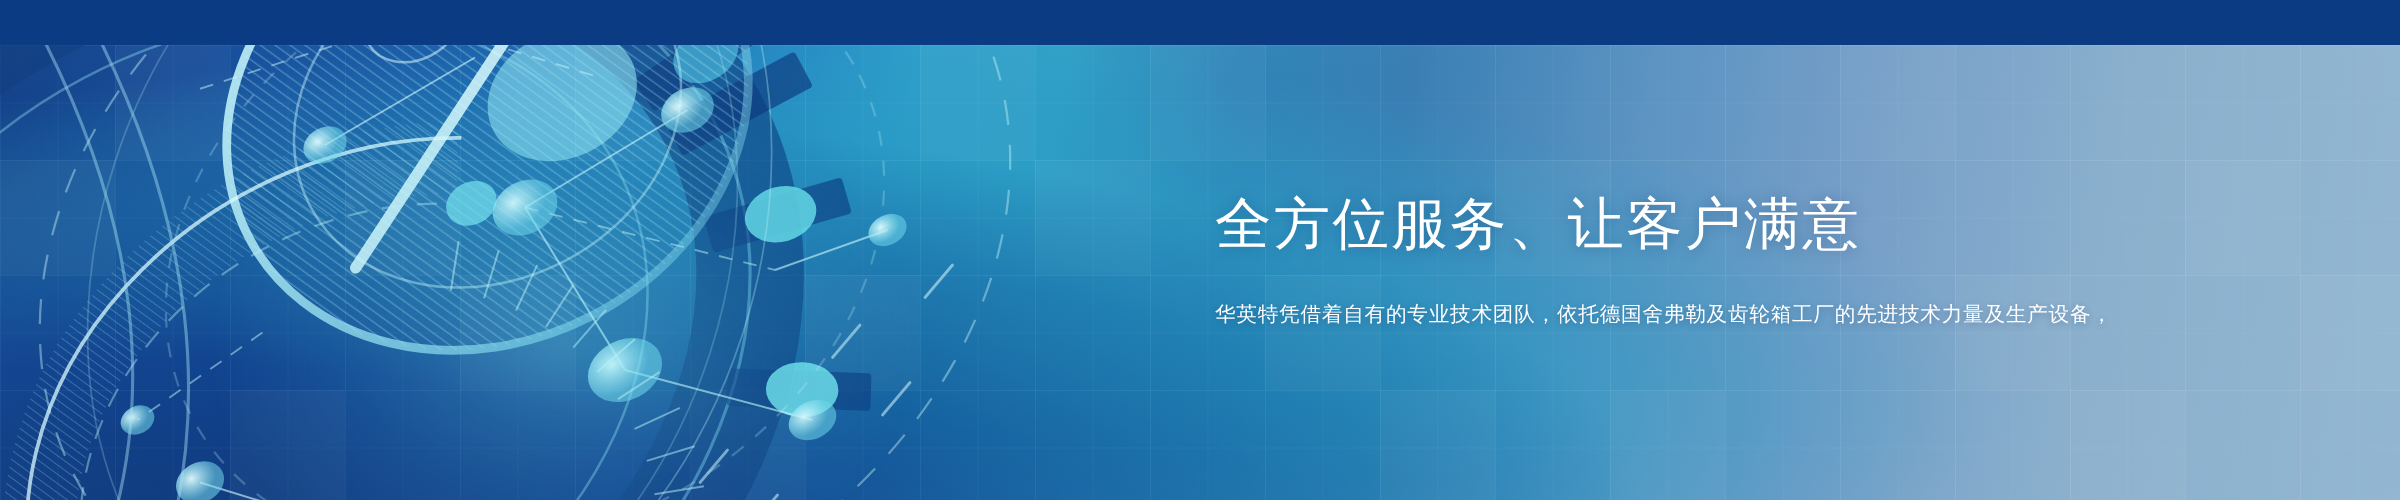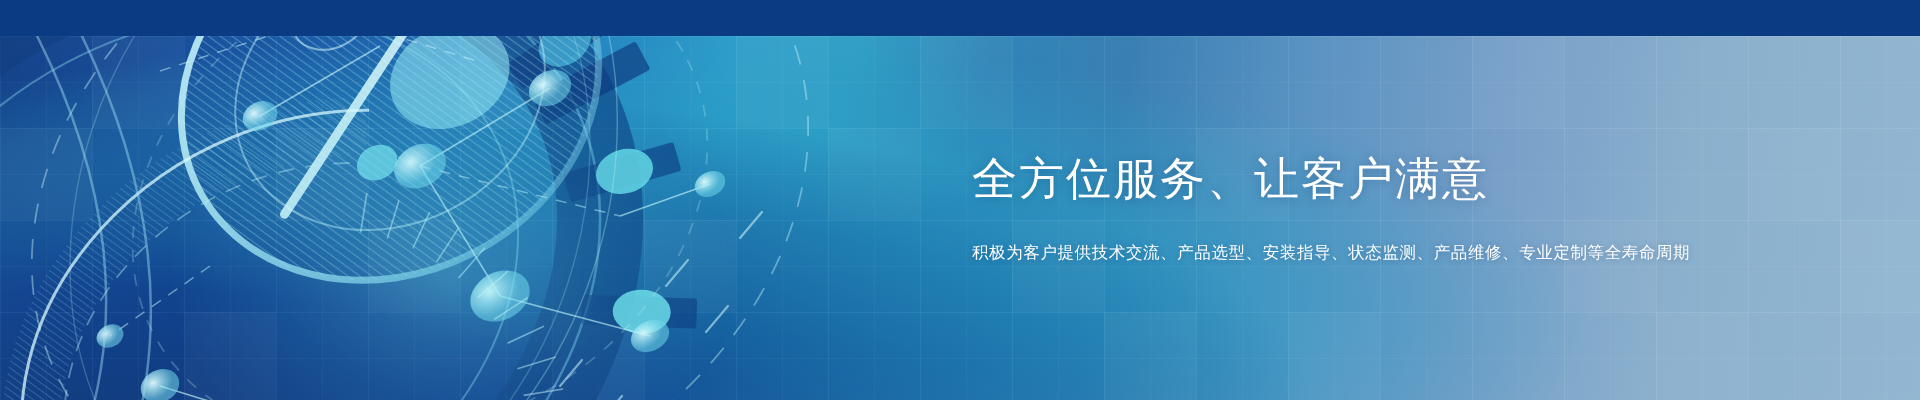--- a/index.html
+++ b/index.html
@@ -307,17 +307,17 @@
       </g>
     </svg>
   </div>
 
   <div class="glow"></div>
   <div class="vignette"></div>
 
   <div class="copy">
     <h1 class="headline">全方位服务、让客户满意</h1>
     <div class="desc" id="desc">
-        <p>积极为客户提供技术交流、产品选型、安装指导、状态监测、产品维修、专业定制等全寿命周期</p>
+        <p>华英特凭借着自有的专业技术团队，依托德国舍弗勒及齿轮箱工厂的先进技术力量及生产设备，</p>
       </div>
   </div>
 
 </div>
 
 </body></html>

